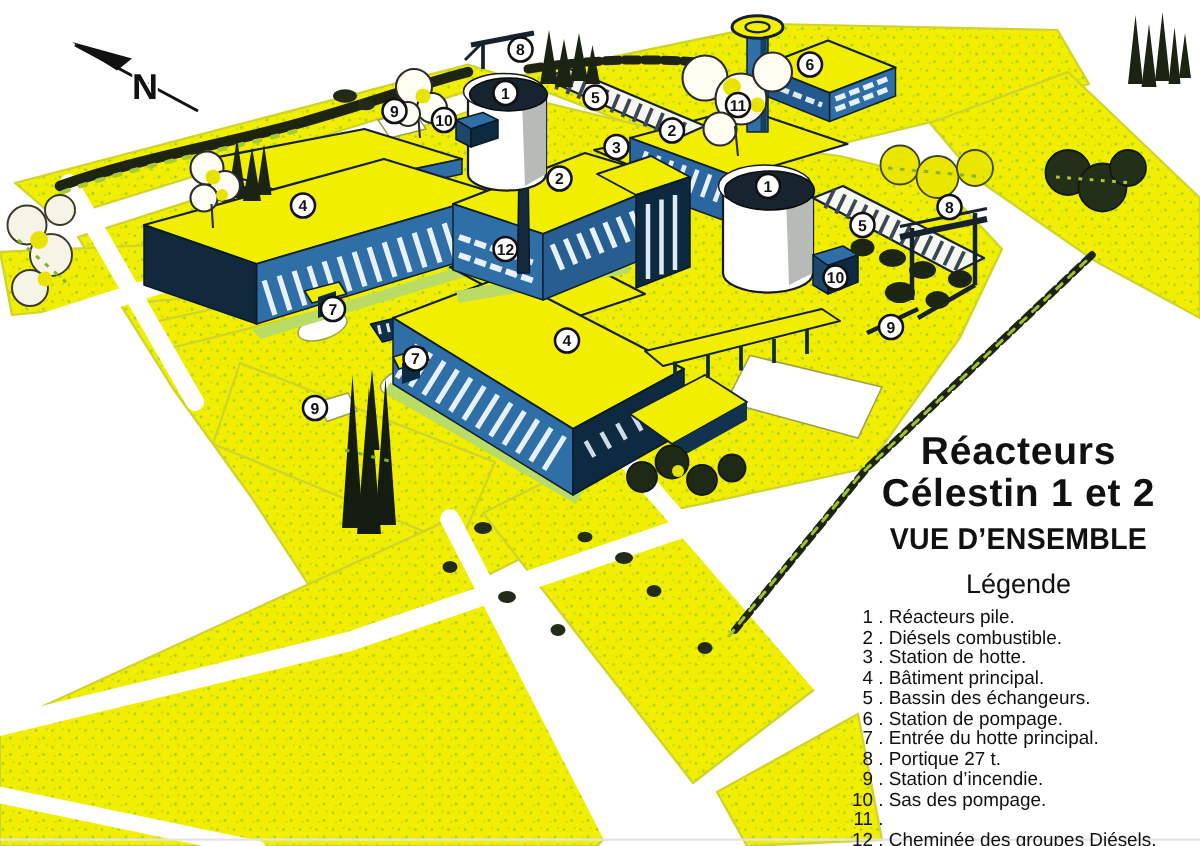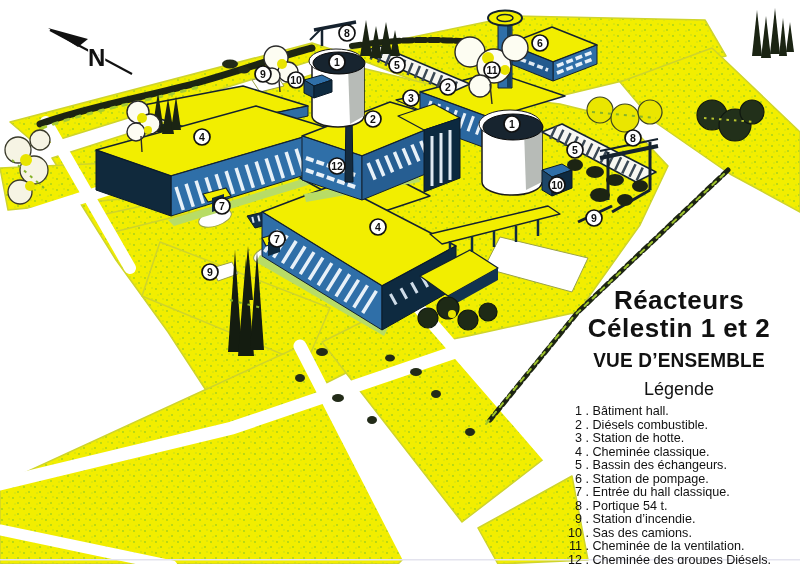--- a/index.html
+++ b/index.html
@@ -409,71 +409,70 @@
 
 <div class="panel">
   <div class="t1">Réacteurs</div>
   <div class="t2">Célestin 1 et 2</div>
   <div class="sub">VUE D’ENSEMBLE</div>
   <div class="lg">Légende</div>
   <ol>
         <li>
           <span class="num">1</span>
           <span class="sep"> . </span>
-          <span class="label">Bâtiment hall.</span>
+          <span class="label">Réacteurs pile.</span>
         </li>
         <li>
           <span class="num">2</span>
           <span class="sep"> . </span>
           <span class="label">Diésels combustible.</span>
         </li>
         <li>
           <span class="num">3</span>
           <span class="sep"> . </span>
           <span class="label">Station de hotte.</span>
         </li>
         <li>
           <span class="num">4</span>
           <span class="sep"> . </span>
-          <span class="label">Cheminée classique.</span>
+          <span class="label">Bâtiment principal.</span>
         </li>
         <li>
           <span class="num">5</span>
           <span class="sep"> . </span>
           <span class="label">Bassin des échangeurs.</span>
         </li>
         <li>
           <span class="num">6</span>
           <span class="sep"> . </span>
           <span class="label">Station de pompage.</span>
         </li>
         <li>
           <span class="num">7</span>
           <span class="sep"> . </span>
-          <span class="label">Entrée du hall classique.</span>
+          <span class="label">Entrée du hotte principal.</span>
         </li>
         <li>
           <span class="num">8</span>
           <span class="sep"> . </span>
-          <span class="label">Portique 54 t.</span>
+          <span class="label">Portique 27 t.</span>
         </li>
         <li>
           <span class="num">9</span>
           <span class="sep"> . </span>
           <span class="label">Station d’incendie.</span>
         </li>
         <li>
           <span class="num">10</span>
           <span class="sep"> . </span>
-          <span class="label">Sas des camions.</span>
+          <span class="label">Sas des pompage.</span>
         </li>
         <li>
           <span class="num">11</span>
           <span class="sep"> . </span>
-          <span class="label">Cheminée de la ventilation.</span>
         </li>
         <li>
           <span class="num">12</span>
           <span class="sep"> . </span>
           <span class="label">Cheminée des groupes Diésels.</span>
         </li>
       </ol>
 </div>
 </div>
 

